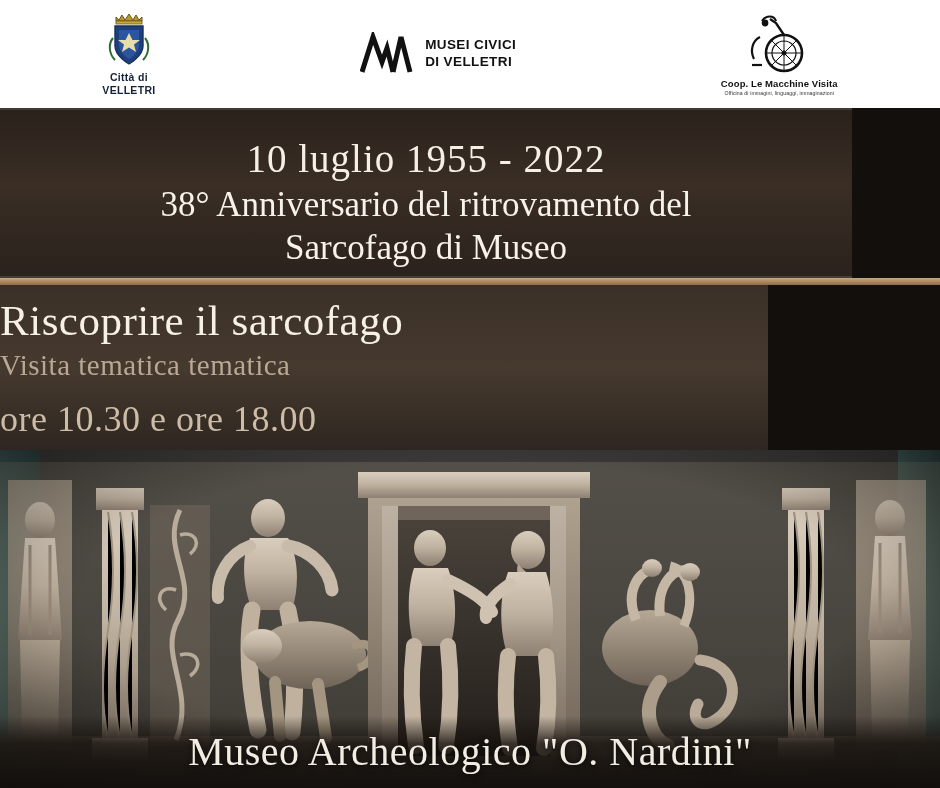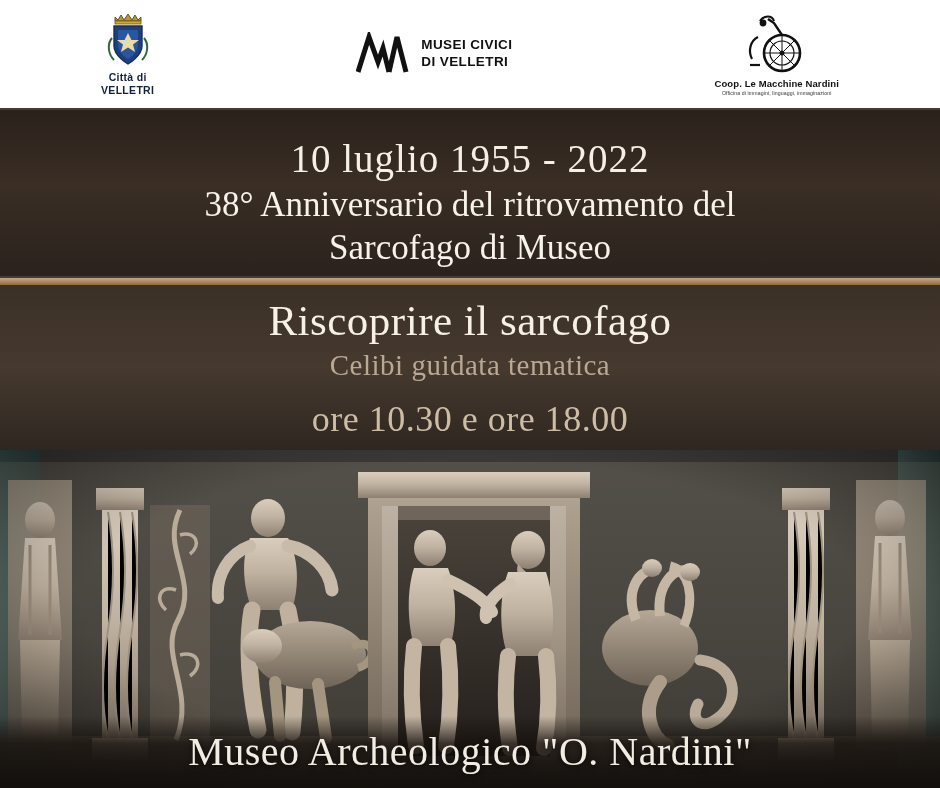--- a/index.html
+++ b/index.html
@@ -51,21 +51,21 @@
     font-size:9.5px; font-weight:bold; color:#111;
     letter-spacing:.1px;
   }
   .coop-sub {
     font-size:5.2px; color:#333; letter-spacing:.1px; margin-top:1px;
   }
 
   
   .band-top {
     position:absolute; top:108px; left:0;
-    width:940px; height:170px;
+    width:852px; height:170px;
     background:linear-gradient(180deg,#2a211b 0%, #3a2e25 45%, #2a221c 100%);
     display:flex; flex-direction:column; align-items:center; justify-content:center;
     padding-top:20px;
   }
   .band-top::before, .band-top::after {
     content:""; position:absolute; left:0; width:100%; height:2px;
     background:rgba(255,255,255,.12);
   }
   .band-top::before { top:0; }
   .band-top::after  { bottom:0; }
@@ -89,23 +89,23 @@
   
   .band-divider {
     position:absolute; top:278px; left:0;
     width:940px; height:7px;
     background:linear-gradient(180deg,#caa87e,#8d6b46);
   }
 
   
   .band-mid {
     position:absolute; top:285px; left:0;
-    width:940px; height:165px;
+    width:768px; height:165px;
     background:linear-gradient(180deg,#3b3027 0%, #463a2f 50%, #2e2620 100%);
-    display:flex; flex-direction:column; align-items:center; justify-content:center;
+    display:flex; flex-direction:column; justify-content:center;
   }
   .line-title {
     font-family:"Liberation Serif", serif;
     font-size:43px; color:#f6f0e7; letter-spacing:.5px;
   }
   .line-sub {
     font-family:"Liberation Serif", serif;
     font-size:29px; color:#b9a894; margin-top:4px; letter-spacing:.5px;
   }
   .line-hours {
@@ -189,37 +189,37 @@
             <line x1="57" y1="27" x2="31" y2="53"></line>
           </g>
           <circle cx="44" cy="40" r="2.5" fill="#111"></circle>
           <path d="M44 22 L36 10 L30 6" stroke="#111" stroke-width="2.4" fill="none"></path>
           <path d="M22 8 C26 2 34 2 36 8" stroke="#111" stroke-width="2.2" fill="none"></path>
           <circle cx="25" cy="10" r="3.4" fill="#111"></circle>
           <path d="M14 46 C10 38 12 28 20 24" stroke="#111" stroke-width="2.2" fill="none"></path>
           <path d="M12 52 L22 52" stroke="#111" stroke-width="2.2"></path>
         </svg>
       </div>
-      <div class="coop-name">Coop. Le Macchine Nardini</div>
+      <div class="coop-name">Coop. Le Macchine Visita</div>
       <div class="coop-sub">Officina di immagini, linguaggi, immaginazioni</div>
     </div>
 
   </div>
 
   <div class="band-top">
     <div class="line-date">10 luglio 1955 - 2022</div>
     <div class="line-anniv">38° Anniversario del ritrovamento del</div>
     <div class="line-sarc">Sarcofago di Museo</div>
   </div>
 
   <div class="band-divider"></div>
 
   <div class="band-mid">
     <div class="line-title">Riscoprire il sarcofago</div>
-    <div class="line-sub">Celibi guidata tematica</div>
+    <div class="line-sub">Visita tematica tematica</div>
     <div class="line-hours">ore 10.30 e ore 18.00</div>
   </div>
 
   <div class="photo">
     <svg width="940" height="338" viewBox="0 0 940 338" role="img">
       <defs>
         <linearGradient id="bgWall" x1="0" y1="0" x2="0" y2="1">
           <stop offset="0%" stop-color="#3b3a38"></stop>
           <stop offset="55%" stop-color="#2c2b2a"></stop>
           <stop offset="100%" stop-color="#1d1c1b"></stop>

